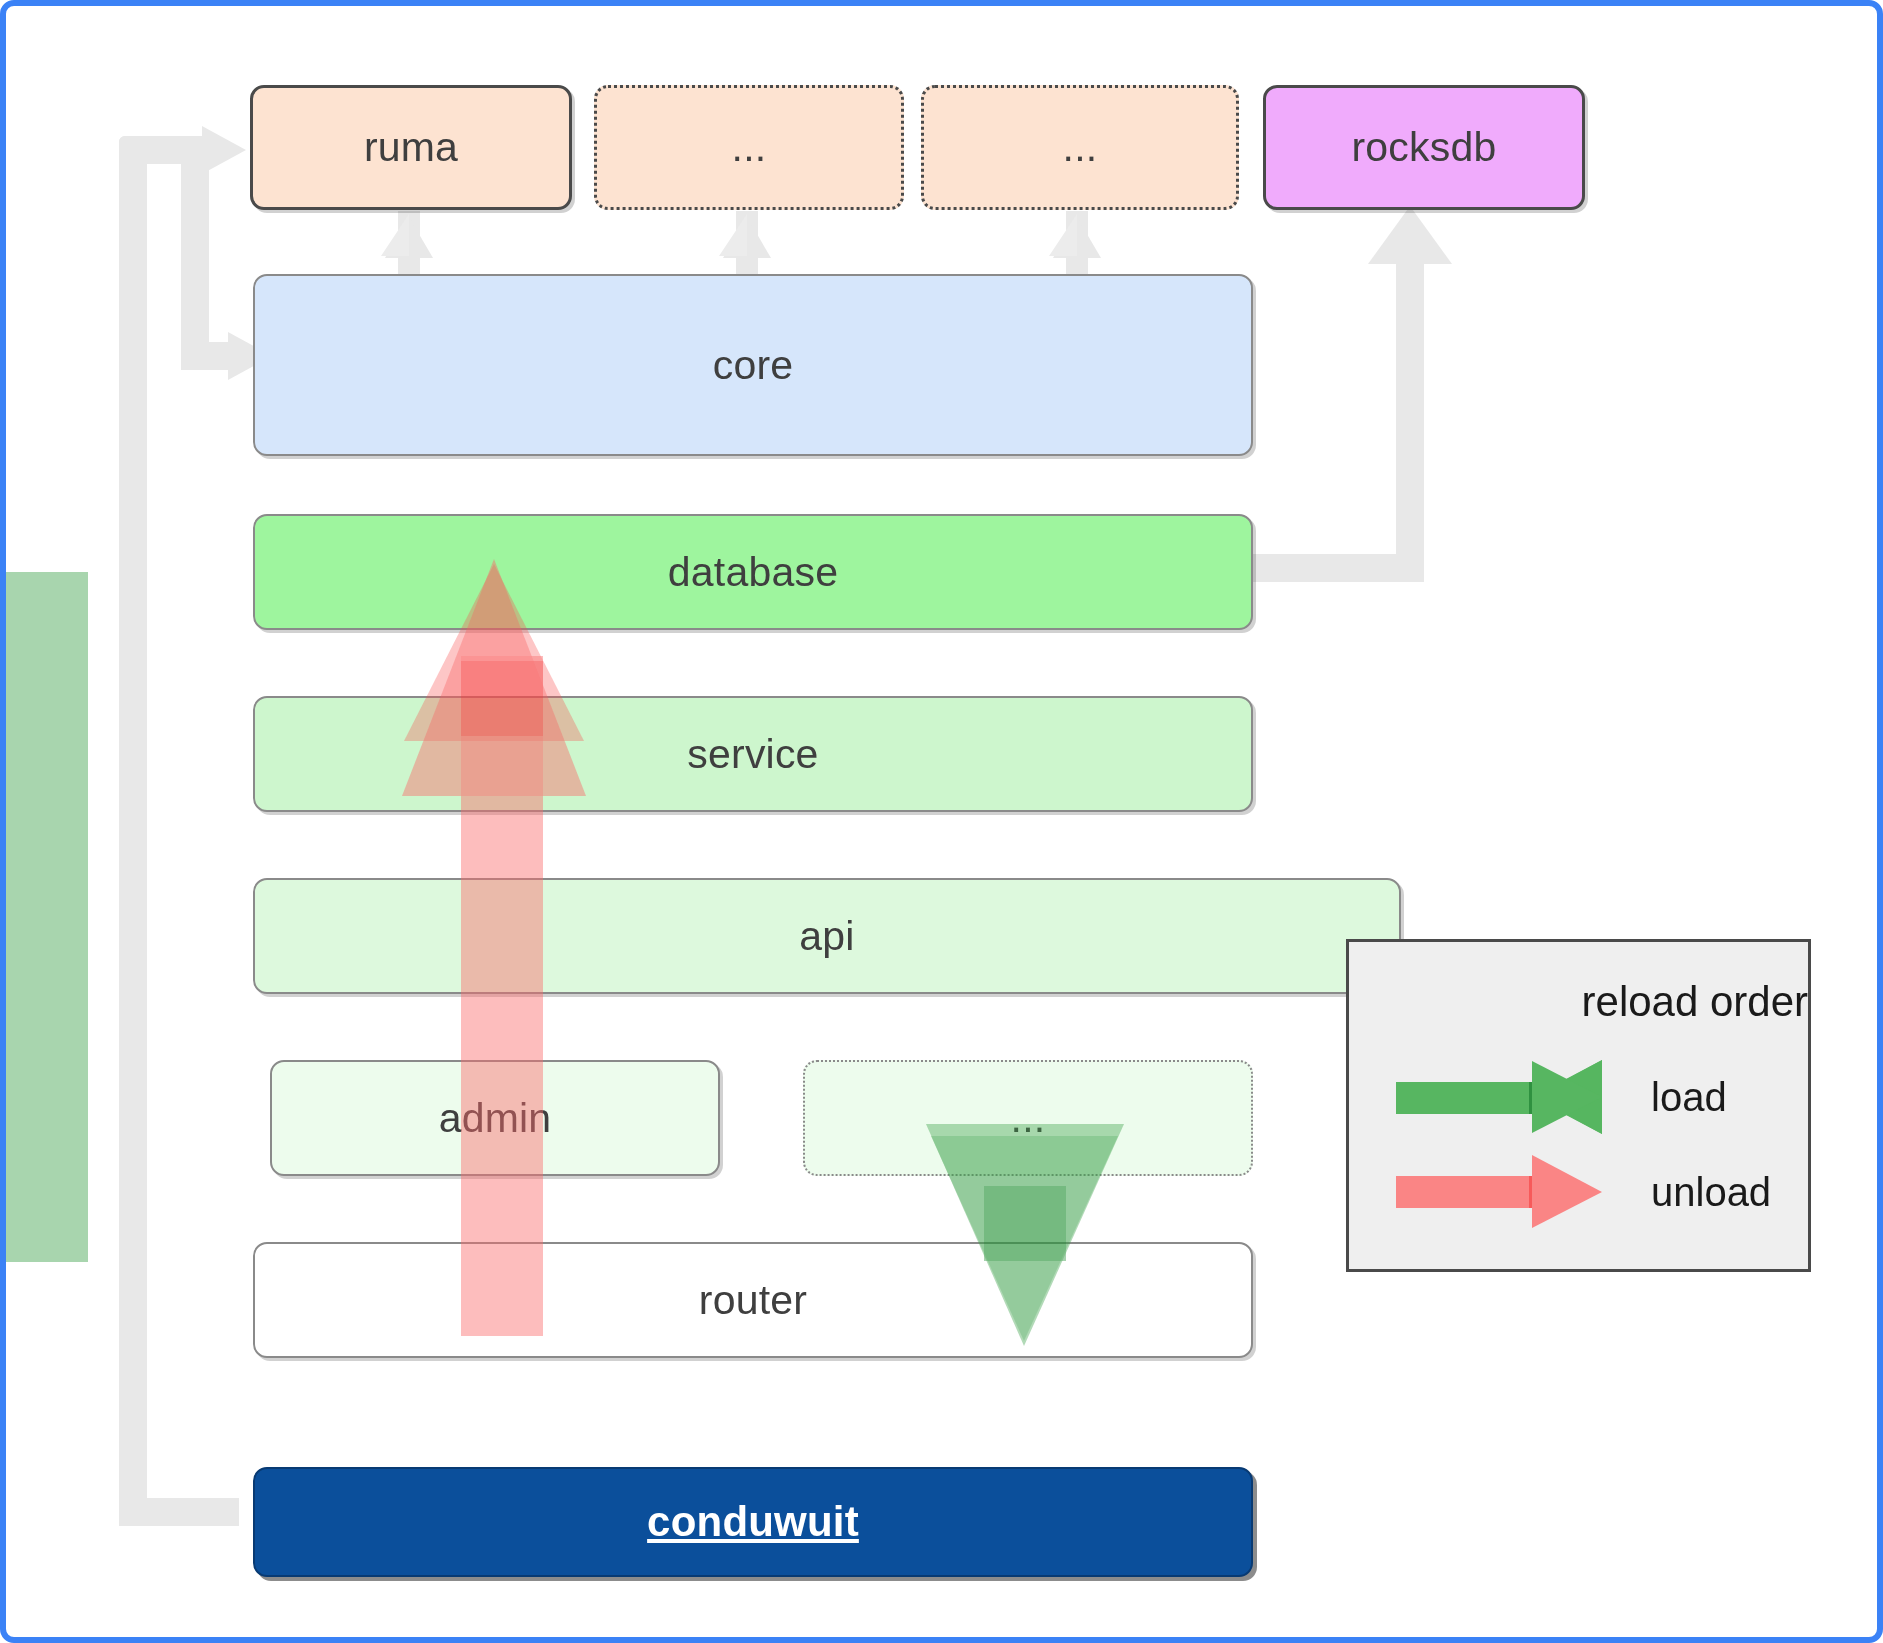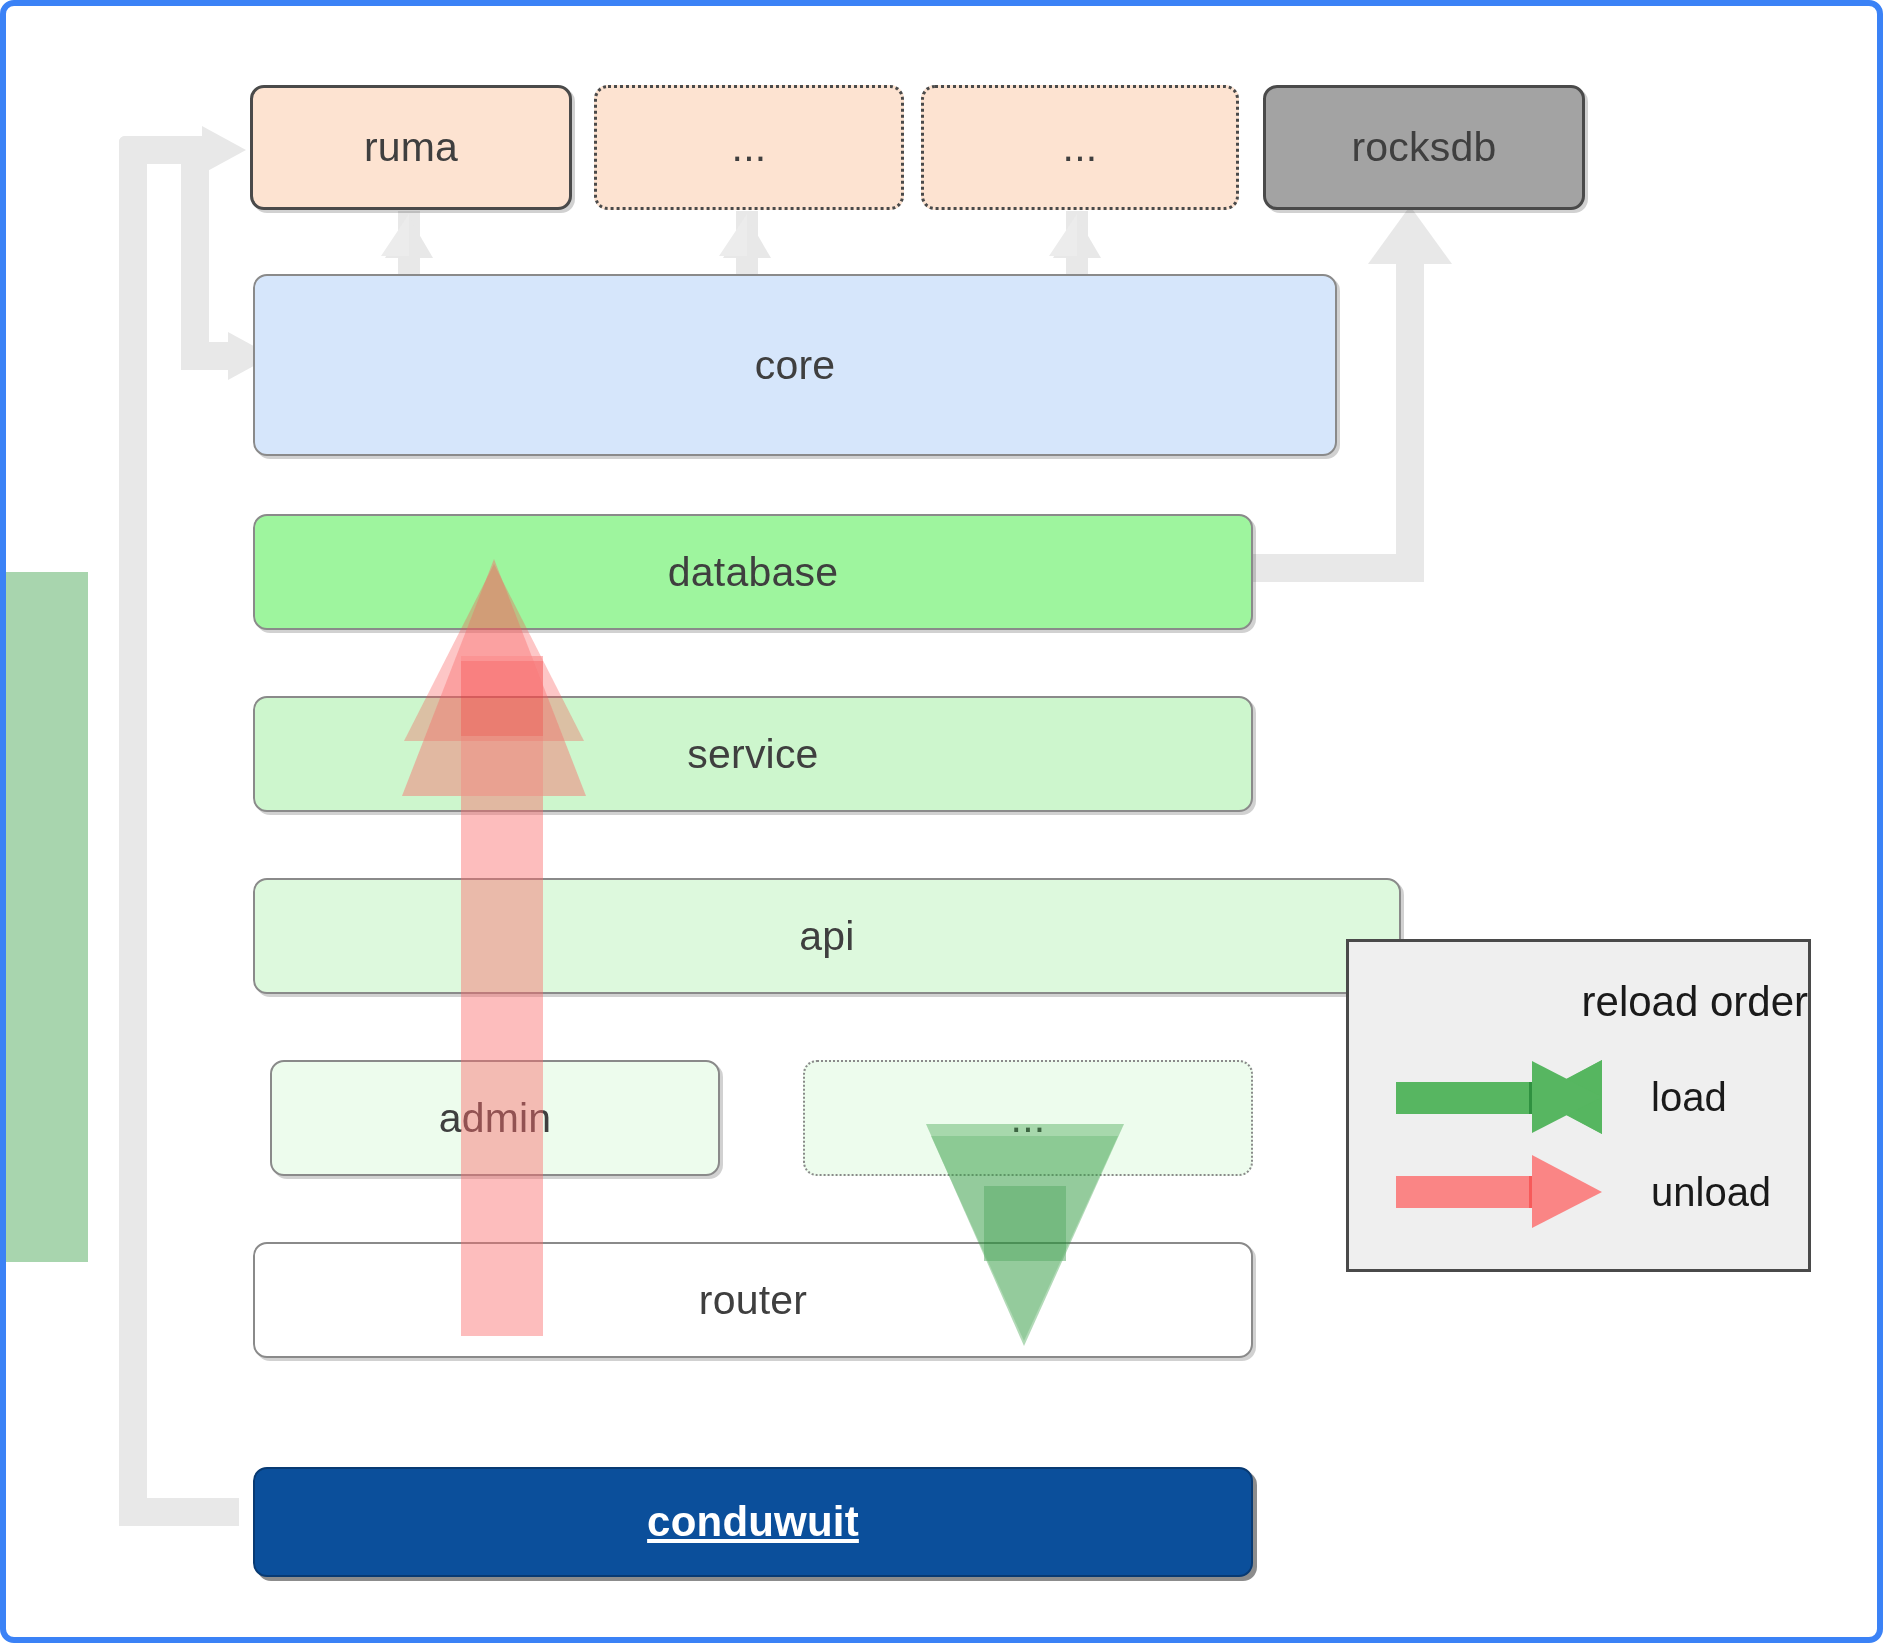--- a/index.html
+++ b/index.html
@@ -103,25 +103,25 @@
   </div>
 
   <div class="box dotted-dark" style="left:588px;top:79px;width:310px;height:125px;background:#fde3d1;">
     <span>...</span>
   </div>
 
   <div class="box dotted-dark" style="left:915px;top:79px;width:318px;height:125px;background:#fde3d1;">
     <span>...</span>
   </div>
 
-  <div class="box solid-dark shadow" style="left:1257px;top:79px;width:322px;height:125px;background:#a3a3a3;">
+  <div class="box solid-dark shadow" style="left:1257px;top:79px;width:322px;height:125px;background:#f0abfc;">
     <span>rocksdb</span>
   </div>
 
-  <div class="box solid-gray shadow" style="left:247px;top:268px;width:1084px;height:182px;background:#d6e6fb;">
+  <div class="box solid-gray shadow" style="left:247px;top:268px;width:1000px;height:182px;background:#d6e6fb;">
     <span>core</span>
   </div>
 
   <div class="box solid-gray shadow" style="left:247px;top:508px;width:1000px;height:116px;background:#9ef59e;">
     <span>database</span>
   </div>
 
   <div class="box solid-gray shadow" style="left:247px;top:690px;width:1000px;height:116px;background:#cdf6cd;">
     <span>service</span>
   </div>

